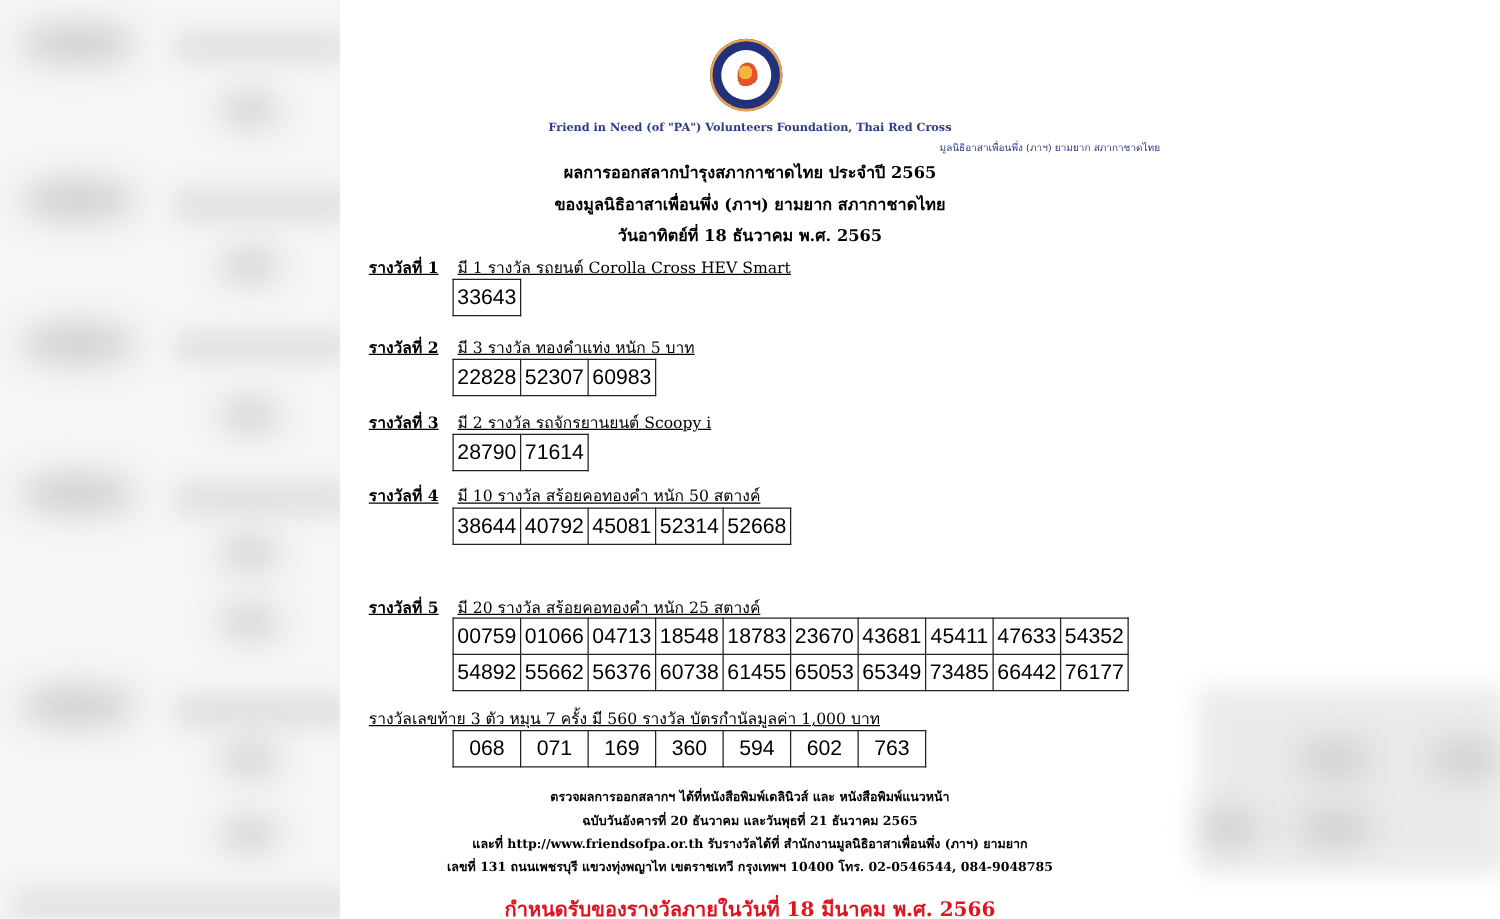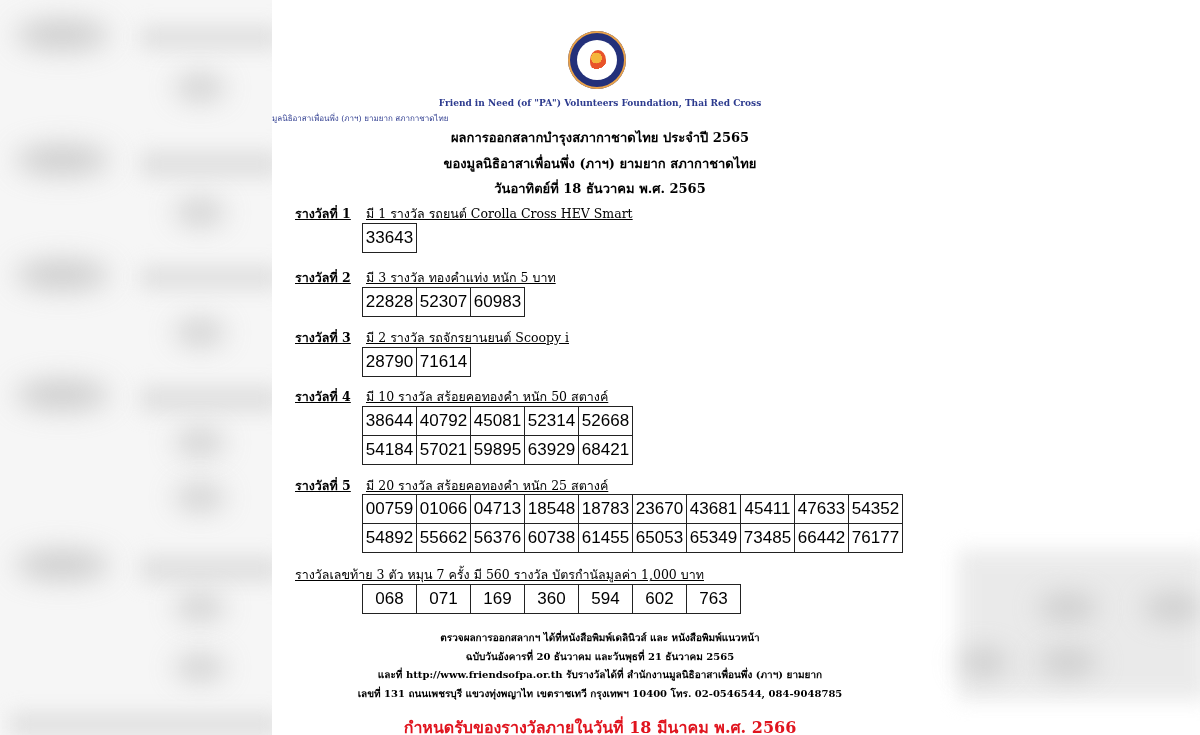--- a/index.html
+++ b/index.html
@@ -28,21 +28,21 @@
   }
   .logo .mark {
     position:absolute; left:13px; top:10px; width:16px; height:20px; border-radius:50% 50% 40% 40%;
     background:radial-gradient(circle at 40% 40%, #f4b63c 0 35%, #e8532a 36% 70%, transparent 71%);
   }
   .org-en {
     position:absolute; left:0; width:656px; top:98px; text-align:center;
     color:#2c3a8e; font-size:9px; font-weight:bold;
   }
   .org-th {
-    position:absolute; left:0; width:656px; top:112px; text-align:left;
+    position:absolute; left:0; width:656px; top:112px; text-align:right;
     color:#2c3a8e; font-size:8px;
   }
   .title-line {
     position:absolute; left:0; width:656px; text-align:center; font-weight:bold; font-size:13px;
   }
   .prize-row { position:absolute; left:0; width:656px; }
   .prize-label {
     position:absolute; left:23px; font-weight:bold; font-size:12.5px; text-decoration:underline;
   }
   .prize-desc {
@@ -149,27 +149,20 @@
     <span class="prize-desc">มี 10 รางวัล สร้อยคอทองคำ หนัก 50 สตางค์</span>
     <table class="num-table" style="top:19px;">
       <tbody>
           <tr>
         <td>38644</td>
         <td>40792</td>
         <td>45081</td>
         <td>52314</td>
         <td>52668</td>
       </tr>
-      <tr>
-        <td>54184</td>
-        <td>57021</td>
-        <td>59895</td>
-        <td>63929</td>
-        <td>68421</td>
-      </tr>
     </tbody>
       </table>
   </div>
 
   <div class="prize-row" style="top:476px;">
     <span class="prize-label">รางวัลที่ 5</span>
     <span class="prize-desc">มี 20 รางวัล สร้อยคอทองคำ หนัก 25 สตางค์</span>
     <table class="num-table" style="top:18px;">
       <tbody>
           <tr>

